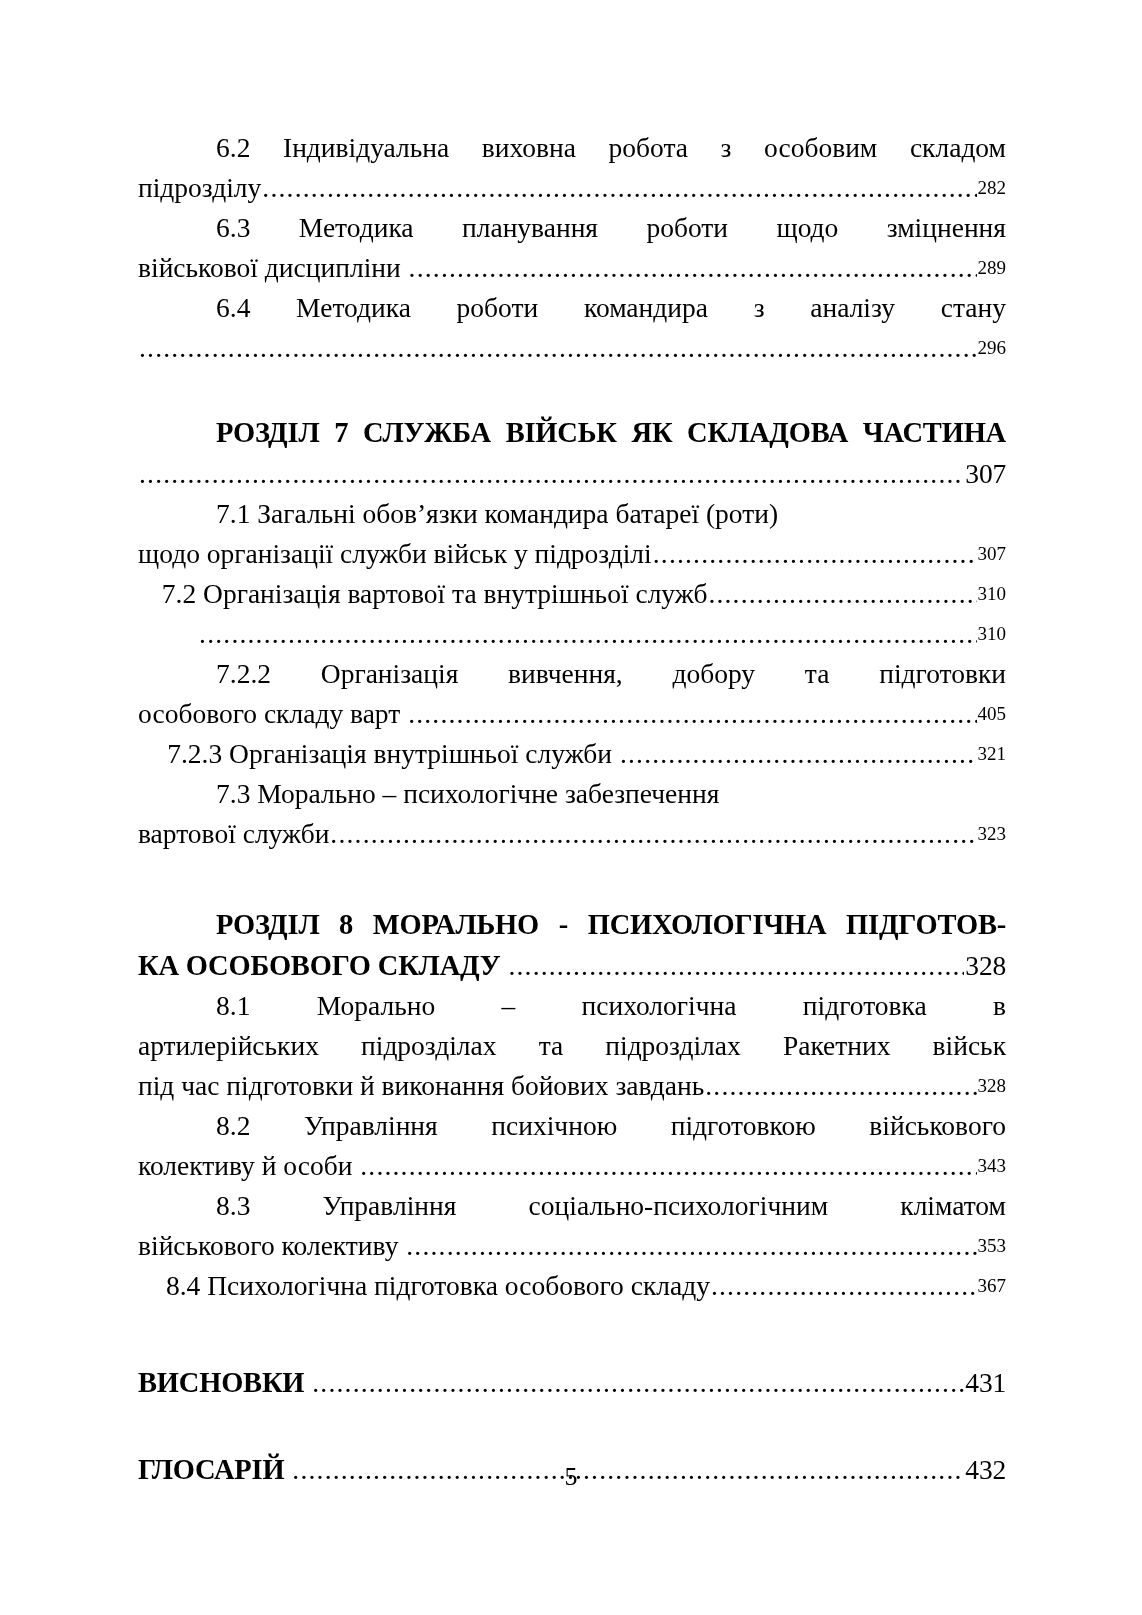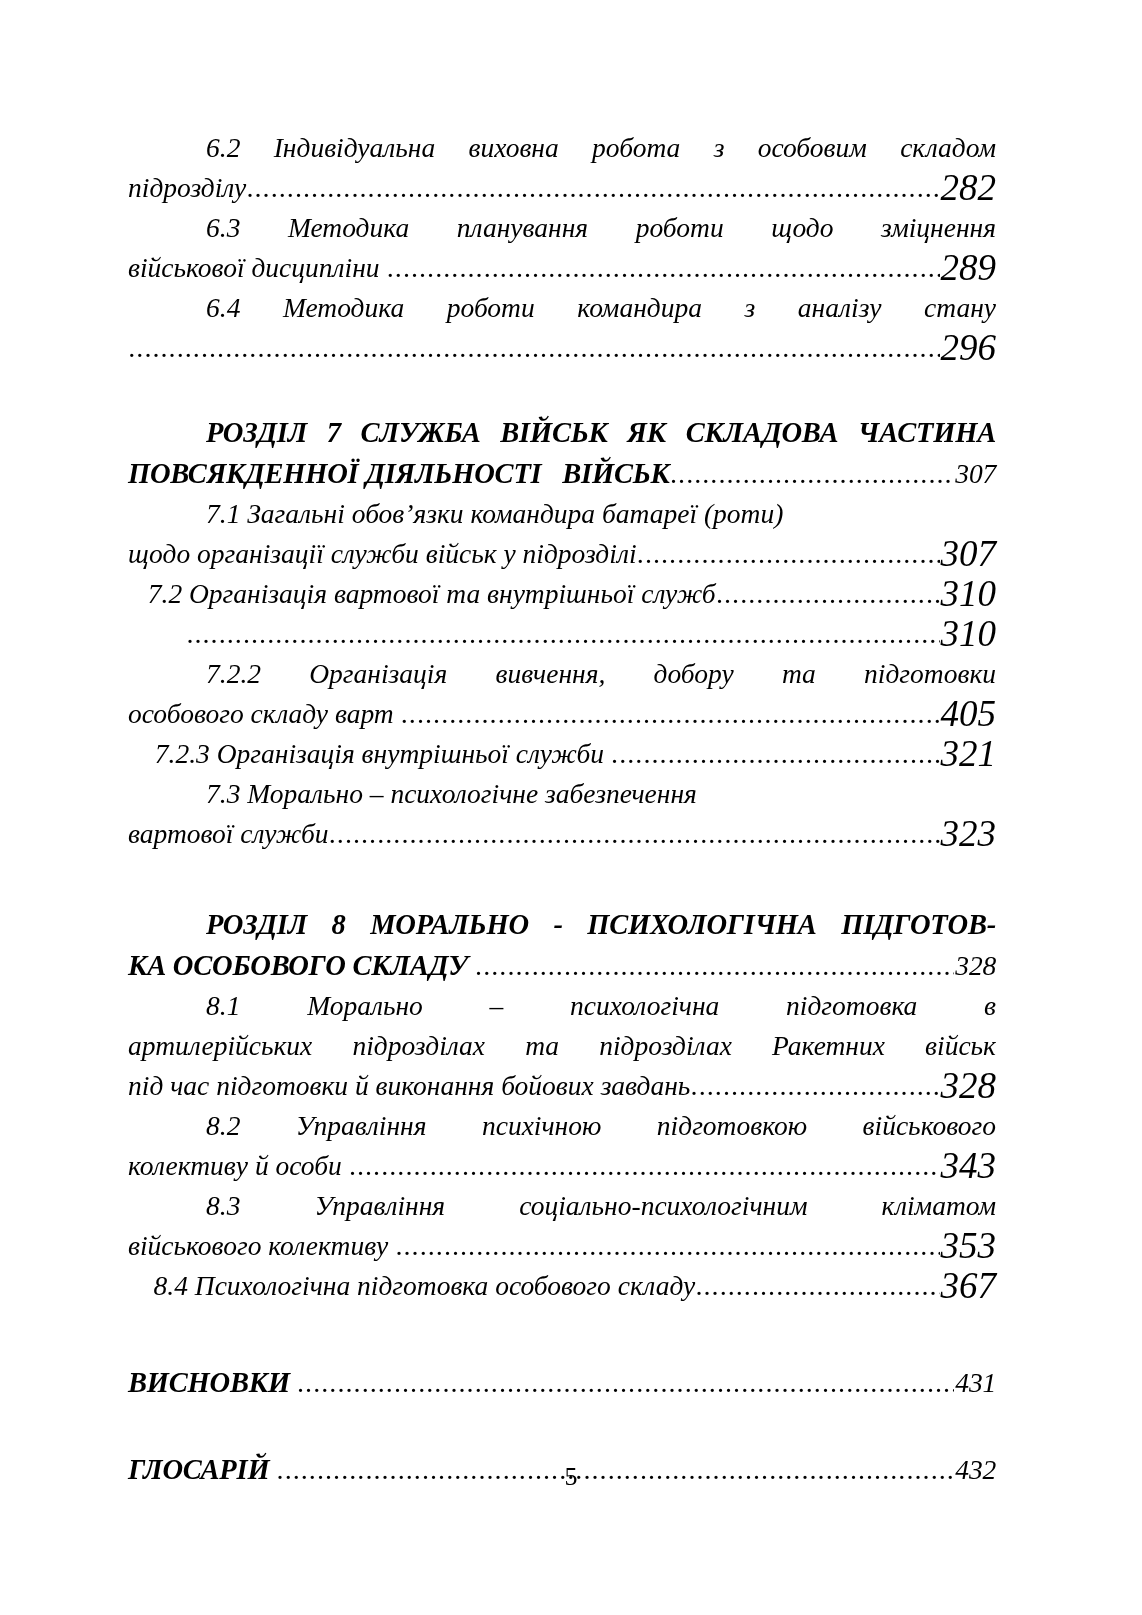--- a/index.html
+++ b/index.html
@@ -14,24 +14,23 @@
   .page {
     position: relative;
     width: 1142px;
     height: 1615px;
     background: #ffffff;
     box-sizing: border-box;
     overflow: hidden;
   }
   .content {
     position: absolute;
-    left: 128px;
+    left: 138px;
     top: 128px;
     width: 868px;
-    font-style: italic;
   }
 
   
   .toc-entry {
     font-size: 27.5px;
     line-height: 40px;
     text-align: justify;
     text-justify: inter-word;
     margin: 0 0 0 0;
     position: relative;
@@ -63,21 +62,21 @@
     overflow: hidden;
     white-space: nowrap;
     font-size: 27.5px;
     letter-spacing: 1.2px;
     margin: 0 1px;
     font-weight: normal;
   }
   .lastline .pg {
     flex: 0 0 auto;
     font-weight: normal;
-    font-size: 37px;
+    font-size: 19px;
     white-space: pre;
   }
   .toc-entry.bold .lastline .leader,
   .toc-entry.bold .lastline .pg {
     font-size: 27.5px;
     font-weight: normal;
   }
 
   
   .wrapblock {
@@ -126,21 +125,20 @@
           <div class="wrapblock"><span class="indent"></span><span>6.4  Методика  роботи  командира  з  аналізу  стану</span></div>
           <div class="lastline">
             <span class="leader">...........................................................................................................................</span>
             <span class="pg">296</span>
           </div>
         </div>
         <div style="height: 44px;"></div>
         <div class="toc-entry bold">
           <div class="wrapblock"><span class="indent"></span><span>РОЗДІЛ 7 СЛУЖБА ВІЙСЬК ЯК СКЛАДОВА ЧАСТИНА</span></div>
           <div class="lastline">
-            <span class="txt">ПОВСЯКДЕННОЇ ДІЯЛЬНОСТІ   ВІЙСЬК</span>
             <span class="leader">.....................................................................................................................</span>
             <span class="pg">307</span>
           </div>
         </div>
         <div class="toc-entry">
           <div class="wrapblock nolastjust"><span class="indent"></span><span>7.1 Загальні обов’язки командира батареї (роти)</span></div>
           <div class="lastline">
             <span class="txt">щодо організації служби військ у підрозділі</span>
             <span class="leader">..........................................................................................................................</span>
             <span class="pg">307</span>

